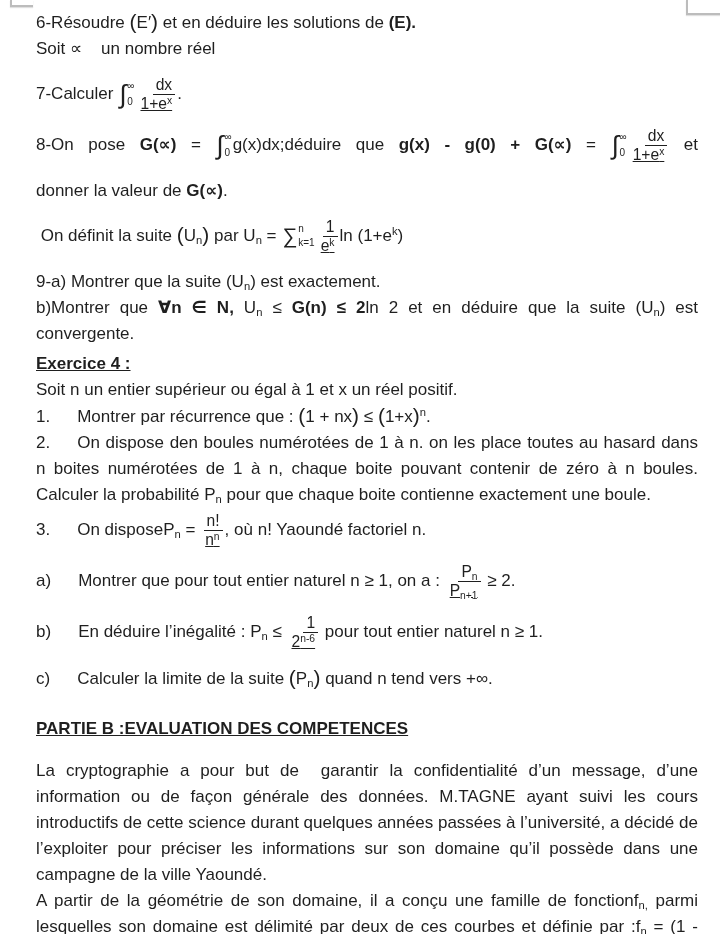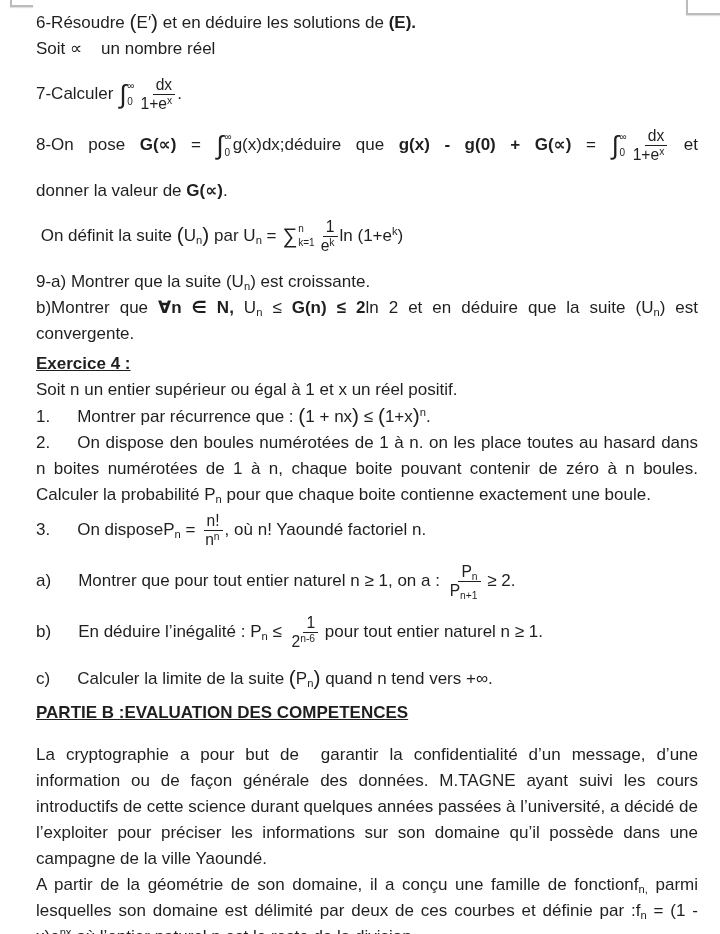--- a/index.html
+++ b/index.html
@@ -12,33 +12,33 @@
     line-height:26px;
   }
   .page{padding:9px 22px 0 36px;position:relative;}
   p{margin:0;padding:0;}
   .j{text-align:justify;}
   .jl{text-align:justify;text-align-last:justify;}
   .math{margin:14px 0;}
   .mt4{margin-top:4px;}
   .mt6{margin-top:6px;}
   .mt16{margin-top:16px;}
-  .mt18{margin-top:8px;}
+  .mt18{margin-top:24px;}
   .b{font-weight:700;}
   .bu{font-weight:700;text-decoration:underline;}
   .m{font-size:21px;font-weight:400;vertical-align:-1px;}
   sub{font-size:0.66em;vertical-align:-0.28em;line-height:0;}
   sup{font-size:0.66em;vertical-align:0.5em;line-height:0;}
   .gap{display:inline-block;width:27px;}
   .frac{
     display:inline-flex;flex-direction:column;align-items:flex-end;
     vertical-align:middle;margin:0 2px;font-size:0.92em;line-height:1.15;
   }
   .frac .num{padding:0 3px;border-bottom:1.4px solid #1f1f1f;}
-  .frac .den{padding:0 3px;}
+  .frac .den{padding:0 3px;text-decoration:underline;}
   .op{display:inline-flex;align-items:center;vertical-align:middle;margin:0 1px;}
   .op .sym{line-height:0.95;}
   .op.int .sym{font-size:26px;}
   .op.sum .sym{font-size:21px;}
   .op .lims{display:inline-flex;flex-direction:column;justify-content:space-between;
     font-size:10px;line-height:1;margin-left:1px;}
   .op.int .lims{height:26px;}
   .op.sum .lims{height:24px;}
   .corner{position:absolute;border-color:#bcbcbc;border-style:solid;border-width:0;}
   .corner-tl{top:0;left:10px;width:21px;height:5px;border-left-width:2px;border-bottom-width:2px;box-shadow:0 1px 1px rgba(0,0,0,0.12);}
@@ -84,21 +84,21 @@
       <p class="math"><span class="t">&nbsp;On définit la suite </span><span class="m">(</span><span class="t">U</span><sub>n</sub><span class="m">)</span><span class="t"> par U</span><sub>n</sub><span class="t"> = </span><span class="op sum">
           <span class="sym">∑</span>
           <span class="lims">
             <span>n</span>
             <span>k=1</span>
           </span>
         </span><span class="frac">
           <span class="num"><span class="t">1</span></span>
           <span class="den"><span class="t">e</span><sup>k</sup></span>
         </span><span class="t">ln (1+e</span><sup>k</sup><span class="t">)</span></p>
-      <p><span class="t">9-a) Montrer que la suite (U</span><sub>n</sub><span class="t">) est croissante.</span></p>
+      <p><span class="t">9-a) Montrer que la suite (U</span><sub>n</sub><span class="t">) est exactement.</span></p>
       <p class="j"><span class="t">b)Montrer que </span><span class="b">∀n ∈ N,</span><span class="t"> U</span><sub>n</sub><span class="t"> ≤ </span><span class="b">G(n) ≤ 2</span><span class="t">ln 2 et en déduire que la suite (U</span><sub>n</sub><span class="t">) est convergente.</span></p>
       <p class="mt4"><span class="bu">Exercice 4 :</span></p>
       <p><span class="t">Soit n un entier supérieur ou égal à 1 et x un réel positif.</span></p>
       <p><span class="t">1.</span><span class="gap"></span><span class="t">Montrer par récurrence que : </span><span class="m">(</span><span class="t">1 + nx</span><span class="m">)</span><span class="t"> ≤ </span><span class="m">(</span><span class="t">1+x</span><span class="m">)</span><sup>n</sup><span class="t">.</span></p>
       <p class="j"><span class="t">2.</span><span class="gap"></span><span class="t">On dispose den boules numérotées de 1 à n. on les place toutes au hasard dans n boites numérotées de 1 à n, chaque boite pouvant contenir de zéro à n boules. Calculer la probabilité P</span><sub>n</sub><span class="t"> pour que chaque boite contienne exactement une boule.</span></p>
       <p class="math mt4"><span class="t">3.</span><span class="gap"></span><span class="t">On disposeP</span><sub>n</sub><span class="t"> = </span><span class="frac">
           <span class="num"><span class="t">n!</span></span>
           <span class="den"><span class="t">n</span><sup>n</sup></span>
         </span><span class="t">, où n! Yaoundé factoriel n.</span></p>
       <p class="math mt6"><span class="t">a)</span><span class="gap"></span><span class="t">Montrer que pour tout entier naturel n ≥ 1, on a : </span><span class="frac">

